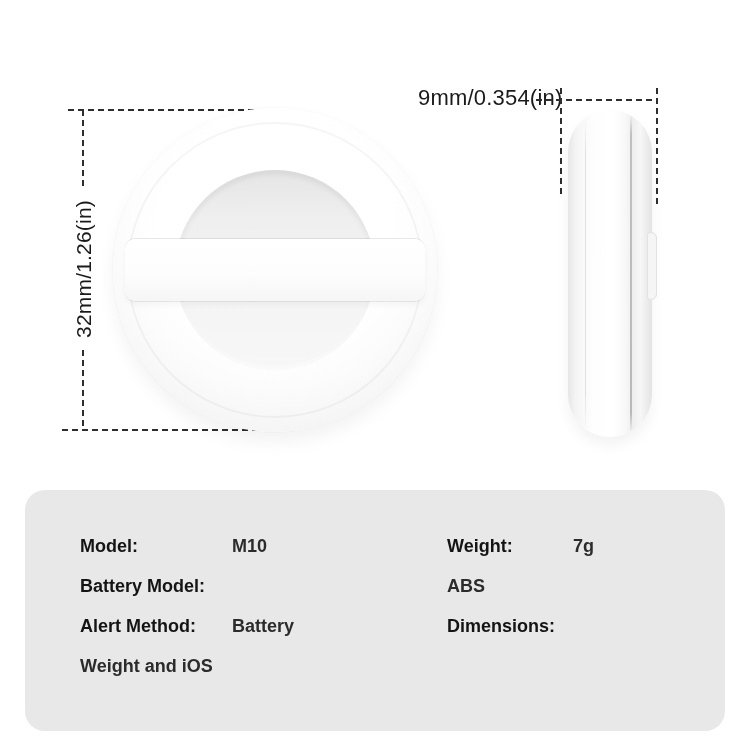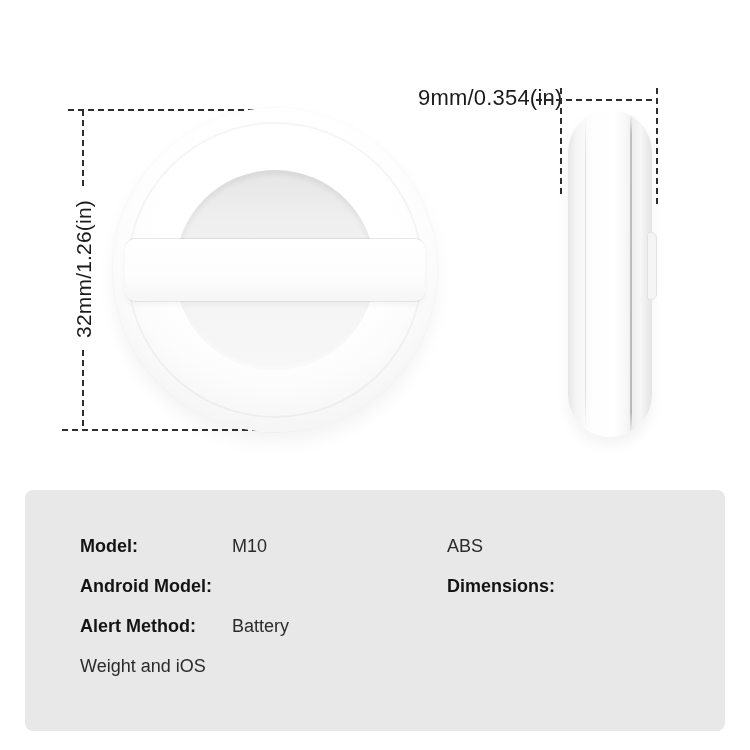--- a/index.html
+++ b/index.html
@@ -52,30 +52,30 @@
           box-shadow:0 8px 14px rgba(0,0,0,0.05); }
   .side-tab { position:absolute; right:-5px; top:122px; width:10px; height:68px;
               background:#f5f5f5; border:1px solid #e2e2e2; border-radius:3px 6px 6px 3px; }
   .side-seam-light { position:absolute; left:17px; top:8px; bottom:8px; width:1px;
               background:linear-gradient(180deg,transparent,#e0e0e0 12%,#e0e0e0 88%,transparent); }
   .side-seam-dark { position:absolute; left:62px; top:5px; bottom:5px; width:2px;
               background:linear-gradient(180deg,transparent,#c0c0c0 6%,#b9b9b9 94%,transparent); }
 
   
   .panel { position:absolute; left:25px; top:490px; width:700px; height:241px;
-           border-radius:8px; background:#e8e8e8; }
+           border-radius:20px; background:#e8e8e8; }
   .spec-col { position:absolute; top:36px; }
   .spec-col-left  { left:55px; }
   .spec-col-right { left:422px; }
   .spec-row { display:flex; align-items:center; height:40px; font-size:18px;
               color:#2b2b2b; white-space:nowrap; }
   .spec-label { font-weight:bold; color:#141414; flex:0 0 auto; }
   .spec-col-left  .spec-label { width:152px; }
   .spec-col-right .spec-label { width:126px; }
-  .spec-value { font-weight:normal; }
+  .spec-value { font-weight:bold; }
 </style>
 </head>
 <body>
 
 <div class="stage">
 
   <div class="dash-h dim-top-tick"></div>
   <div class="dash-h dim-bottom-tick"></div>
   <div class="dash-v dim-vline"></div>
   <div class="dim-label-rot">32mm/1.26(in)</div>
@@ -97,31 +97,35 @@
     <div class="side-seam-dark"></div>
   </div>
 
   <div class="panel">
     <div class="spec-col spec-col-left">
       <div class="spec-row">
         <span class="spec-label">Model:</span>
         <span class="spec-value">M10</span>
       </div>
       <div class="spec-row">
-        <span class="spec-label">Android Model:</span>
+        <span class="spec-label">Battery Model:</span>
       </div>
       <div class="spec-row">
         <span class="spec-label">Alert Method:</span>
         <span class="spec-value">Battery</span>
       </div>
       <div class="spec-row">
         <span class="spec-value">Weight and iOS</span>
       </div>
     </div>
     <div class="spec-col spec-col-right">
+      <div class="spec-row">
+        <span class="spec-label">Weight:</span>
+        <span class="spec-value">7g</span>
+      </div>
       <div class="spec-row">
         <span class="spec-value">ABS</span>
       </div>
       <div class="spec-row">
         <span class="spec-label">Dimensions:</span>
       </div>
     </div>
   </div>
 
 </div>

